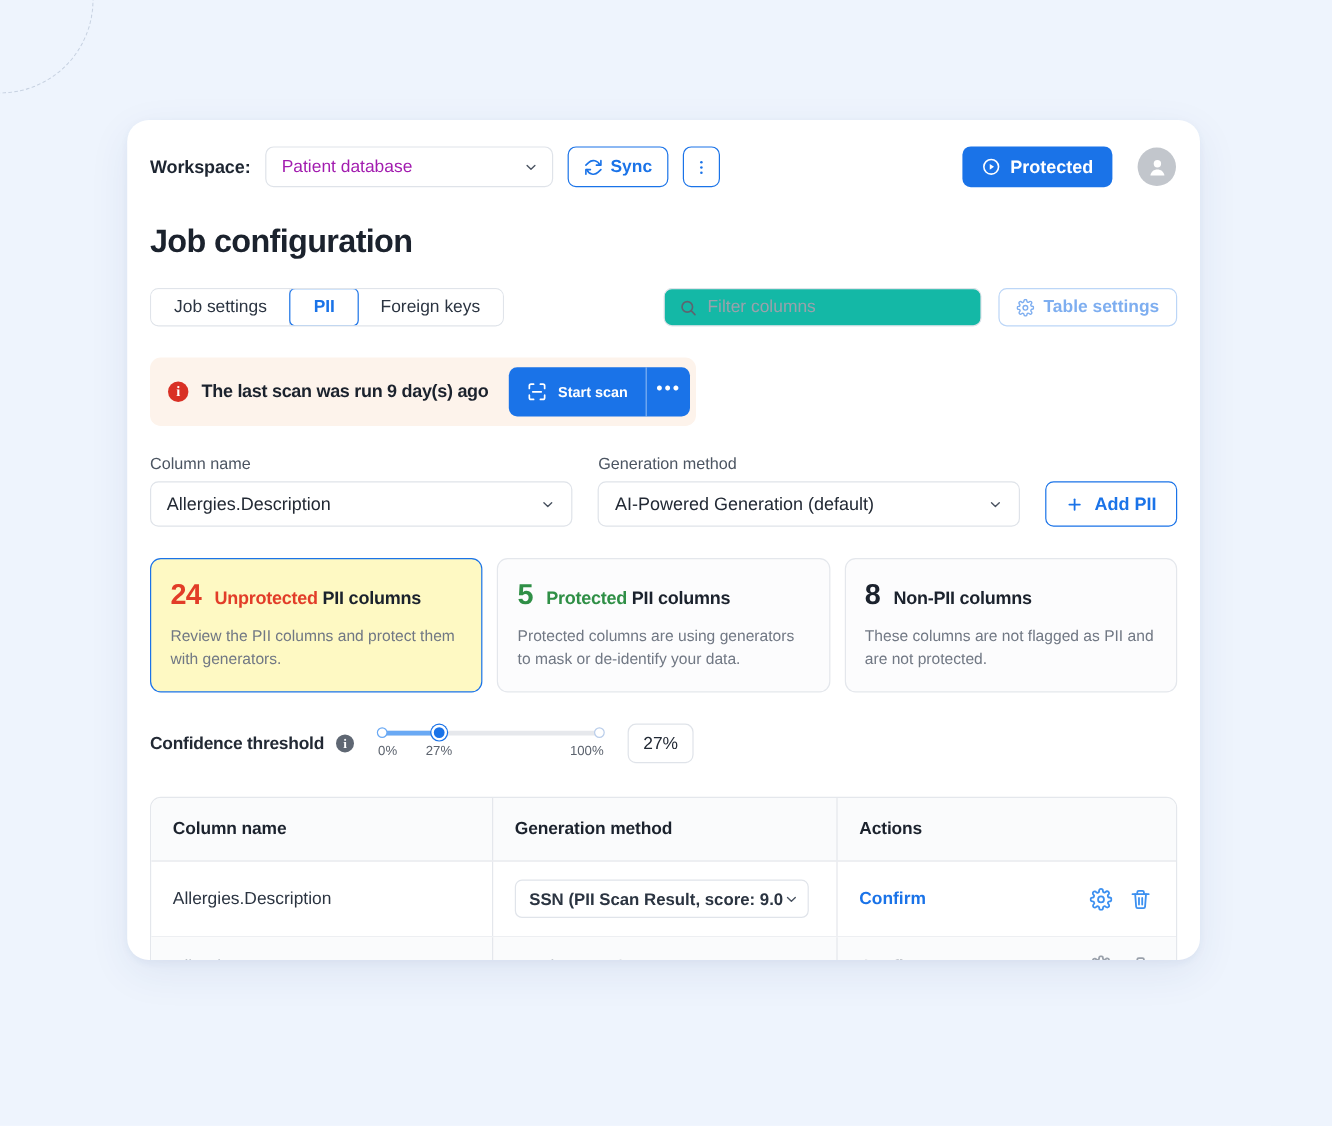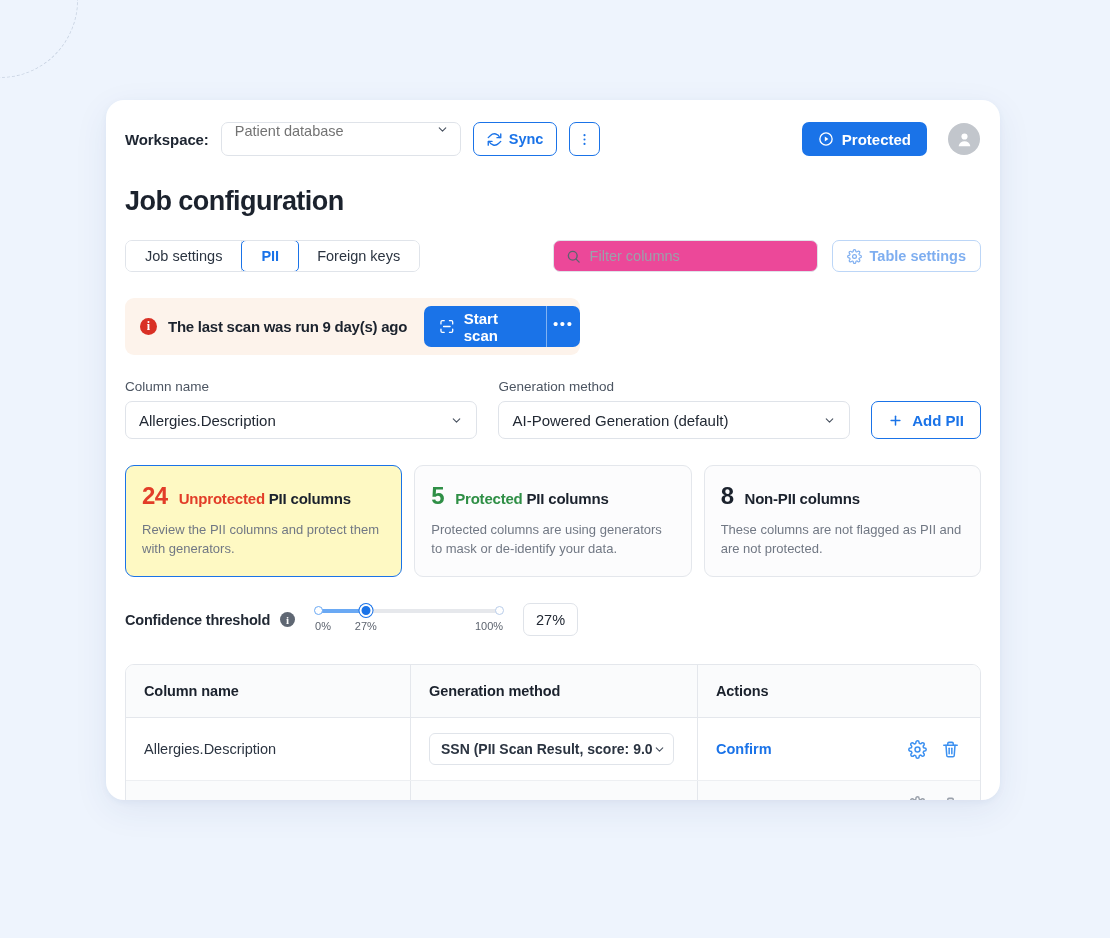--- a/index.html
+++ b/index.html
@@ -42,23 +42,23 @@
     gap: 12px;
   }
   .ws-label {
     font-size: 15px; font-weight: 700; color: #1d2531;
     letter-spacing: -.1px;
   }
   .ws-select {
     width: 240px; height: 34px;
     border: 1px solid #dfe3e9; border-radius: 7px;
     background: #fff;
-    display: flex; justify-content: space-between;
+    display: flex; align-items: center; justify-content: space-between;
     padding: 0 11px 0 13px;
-    font-size: 14.5px; color: #737373;
+    font-size: 14.5px; color: #a21caf;
     cursor: pointer;
   }
   .chev { width: 13px; height: 13px; flex: none; color: #4a5361; }
   .btn-outline {
     height: 34px;
     border: 1.4px solid #1a73e8; border-radius: 7px;
     color: #1a73e8; background: #fff;
     display: inline-flex; align-items: center; gap: 7px;
     padding: 0 13px; font-size: 14.5px; font-weight: 600;
     cursor: pointer;
@@ -113,21 +113,21 @@
     border: 1.7px solid #1a73e8;
     border-radius: 5px;
     margin: -1px;
     position: relative; z-index: 2;
   }
   .search-box {
     margin-left: auto;
     width: 265px; height: 32px;
     border: 1px solid #dfe3e9; border-radius: 7px;
     display: flex; align-items: center; gap: 9px;
-    padding: 0 12px; background: #ec4899;
+    padding: 0 12px; background: #14b8a6;
   }
   .search-box input {
     border: none; outline: none; flex: 1;
     font-size: 14.5px; color: #2b3441;
     font-family: inherit; background: transparent;
   }
   .search-box input::placeholder { color: #9aa1ab; }
   .btn-tablesettings {
     margin-left: 14px; height: 32px;
     border: 1px solid #bcd6f7; border-radius: 7px;
@@ -156,21 +156,21 @@
     font-size: 15px; font-weight: 700; color: #1b222d;
     letter-spacing: -.25px; white-space: nowrap;
   }
   .scan-actions {
     margin-left: 17px; display: flex; align-items: stretch;
     background: #1a73e8; border-radius: 7px; height: 41px;
     overflow: hidden; cursor: pointer;
   }
   .scan-start {
     display: flex; align-items: center; gap: 9px;
-    padding: 0 15px; color: #fff; font-size: 15px; font-weight: 600;
+    padding: 0 15px; color: #fff; font-size: 12px; font-weight: 600;
   }
   .scan-more {
     display: flex; align-items: center; justify-content: center;
     width: 37px; color: #fff;
     border-left: 1px solid rgba(255,255,255,.45);
     letter-spacing: 1.6px; font-size: 15px; padding-bottom: 7px;
   }
 
   
   .fieldrow {

